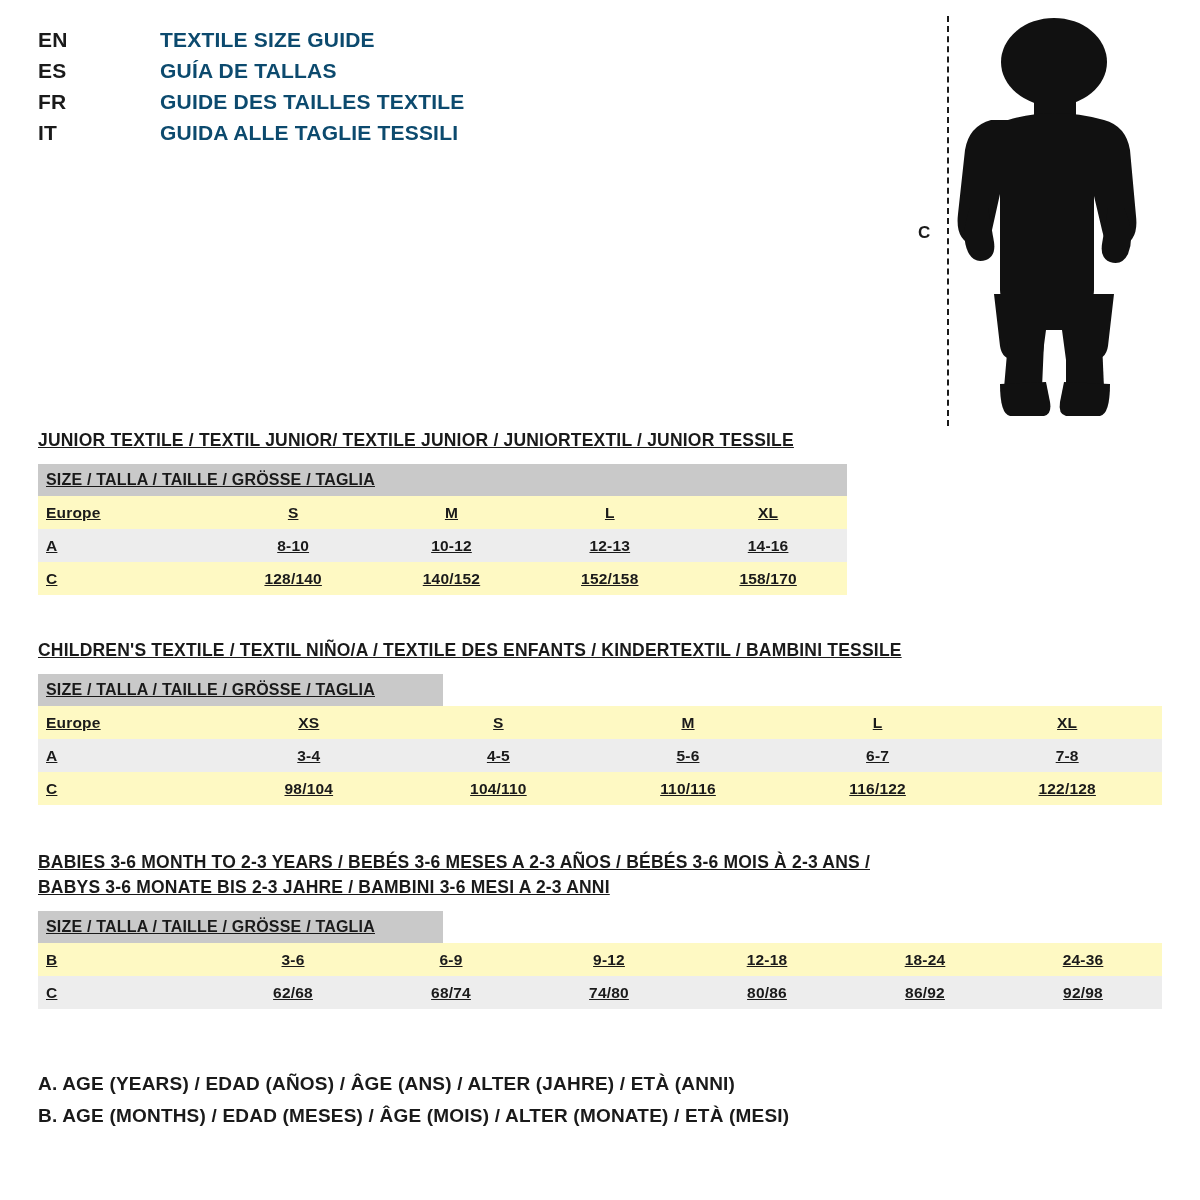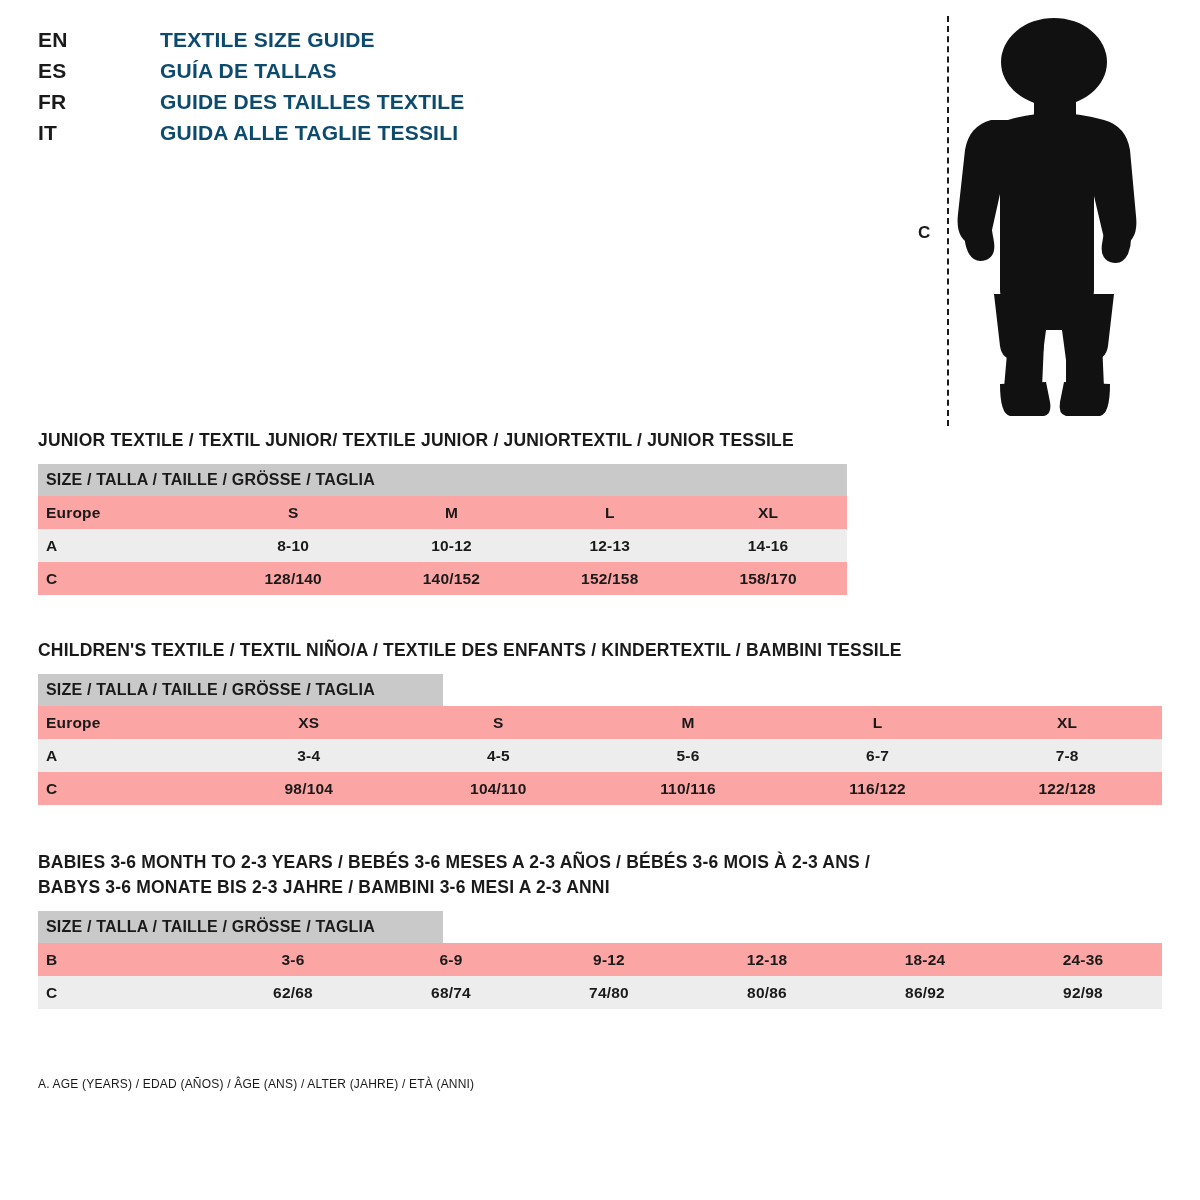--- a/index.html
+++ b/index.html
@@ -73,20 +73,21 @@
     position: absolute;
     left: 48px;
     top: 4px;
   }
 
   
   .section {
     position: absolute;
     left: 38px;
     width: 1124px;
+    text-decoration: underline;
   }
   .section-title {
     font-size: 17.5px;
     font-weight: 700;
     letter-spacing: 0.2px;
     color: #1a1a1a;
     margin-bottom: 11px;
     line-height: 25px;
   }
   .size-bar {
@@ -110,32 +111,32 @@
     color: #1a1a1a;
     padding: 6px 8px;
     text-align: center;
     height: 21px;
   }
   table.sizes td.rowlabel {
     text-align: left;
     width: 160px;
   }
   tr.shade td { background: #ededed; }
-  tr.plain td { background: #fca5a5; }
+  tr.plain td { background: #fef9c3; }
 
   
   .footnotes {
     position: absolute;
     left: 38px;
     top: 1068px;
     width: 1000px;
   }
   .footnote {
-    font-size: 12px;
-    font-weight: 400;
+    font-size: 19px;
+    font-weight: 700;
     letter-spacing: 0.2px;
     color: #1a1a1a;
     line-height: 32px;
     white-space: nowrap;
   }
 </style>
 </head>
 <body>
 
 <div class="header">
@@ -273,13 +274,14 @@
       <td>80/86</td>
       <td>86/92</td>
       <td>92/98</td>
     </tr>
   </tbody>
     </table>
 </div>
 
 <div class="footnotes">
   <div class="footnote">A. AGE (YEARS) / EDAD (AÑOS) / ÂGE (ANS) / ALTER (JAHRE) / ETÀ (ANNI)</div>
+  <div class="footnote">B. AGE (MONTHS) / EDAD (MESES) / ÂGE (MOIS) / ALTER (MONATE) / ETÀ (MESI)</div>
 </div>
 
 </body></html>

